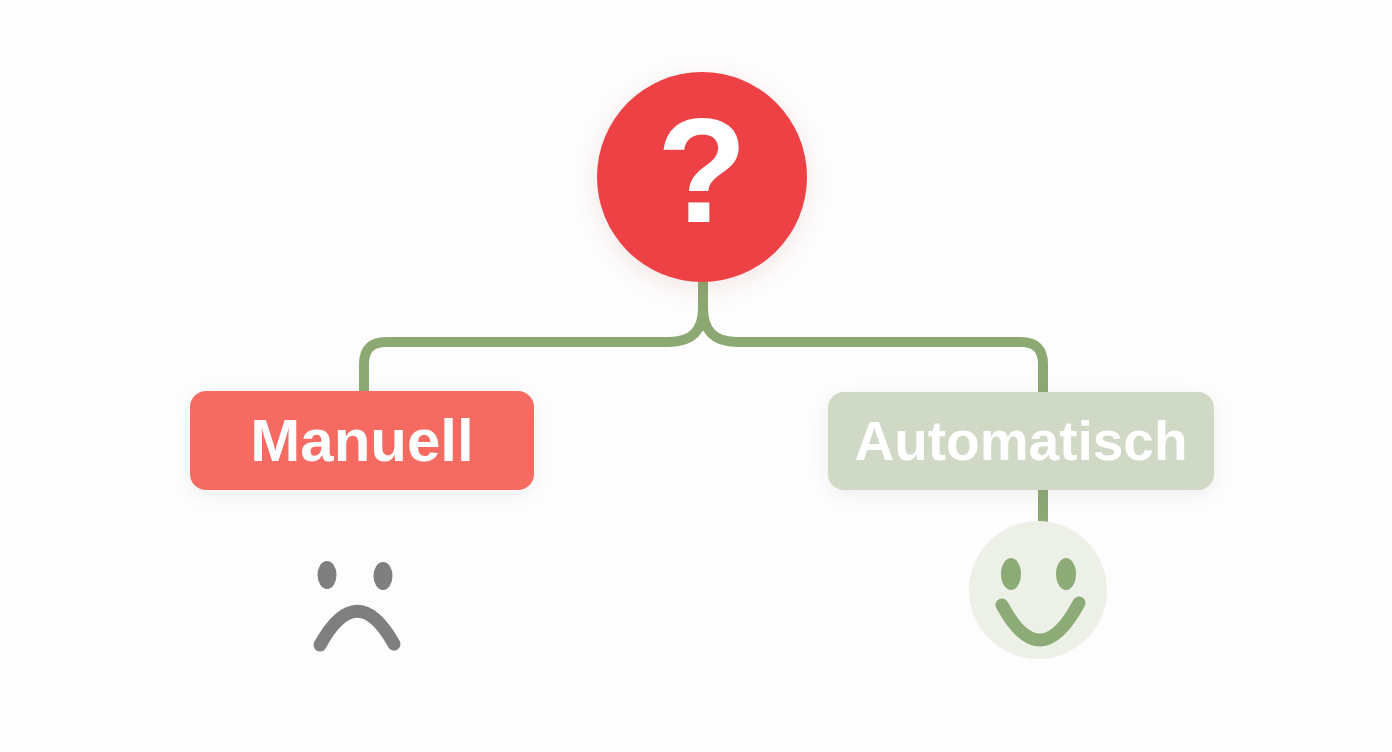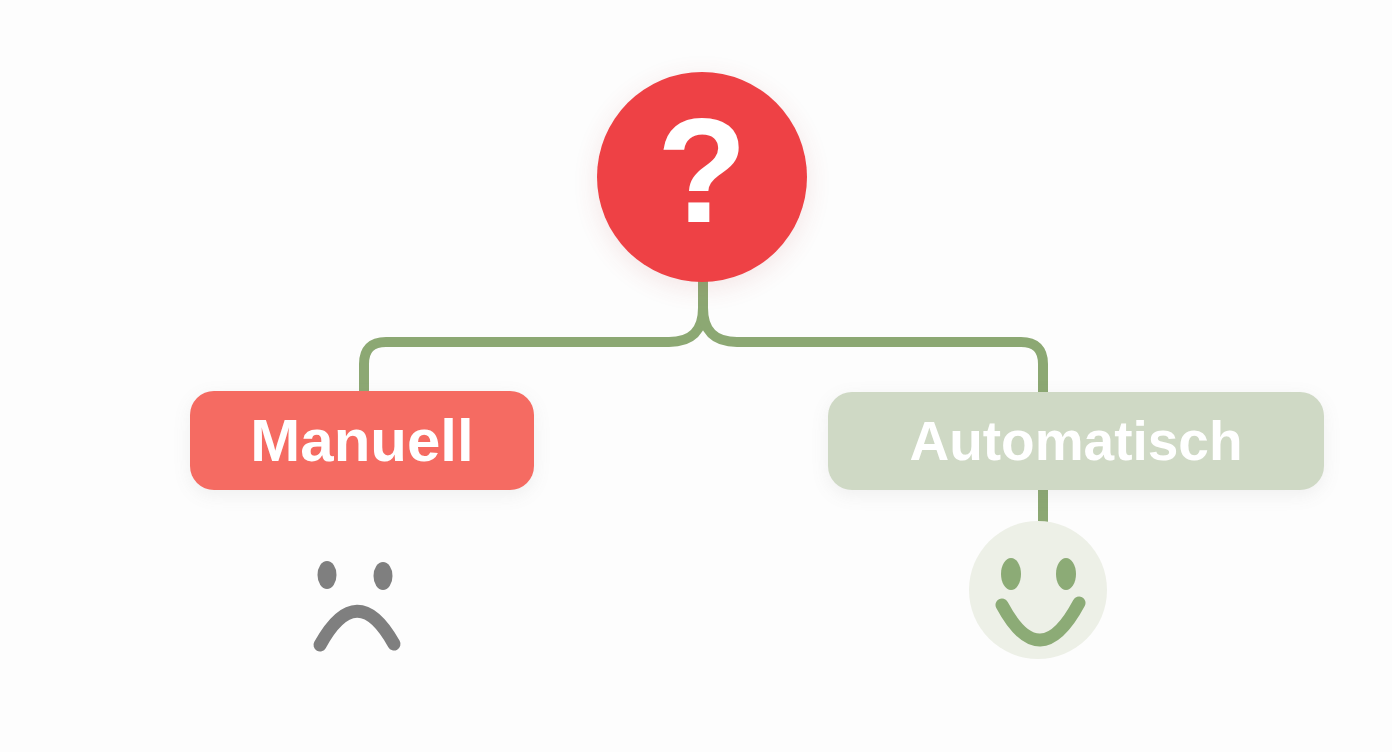--- a/index.html
+++ b/index.html
@@ -49,42 +49,42 @@
     font-weight: bold;
     line-height: 1;
     transform: translateY(-6px);
   }
   .branch-box {
     position: absolute;
     z-index: 2;
     display: flex;
     align-items: center;
     justify-content: center;
-    border-radius: 24px;
+    border-radius: 16px;
     box-shadow: 0 5px 18px rgba(120, 120, 120, 0.10);
   }
   .branch-box .branch-label {
     color: var(--label-text, #ffffff);
     font-weight: bold;
     line-height: 1;
   }
   .manual-box {
     left: 190px;
     top: 391px;
     width: 344px;
     height: 99px;
     background: var(--manual-box, #f56b62);
   }
   .manual-box .branch-label {
     font-size: 60px;
   }
   .auto-box {
     left: 828px;
     top: 392px;
-    width: 496px;
+    width: 386px;
     height: 98px;
     background: var(--auto-box, #cfd9c5);
   }
   .auto-box .branch-label {
     font-size: 55px;
   }
   .face {
     position: absolute;
     z-index: 2;
   }

